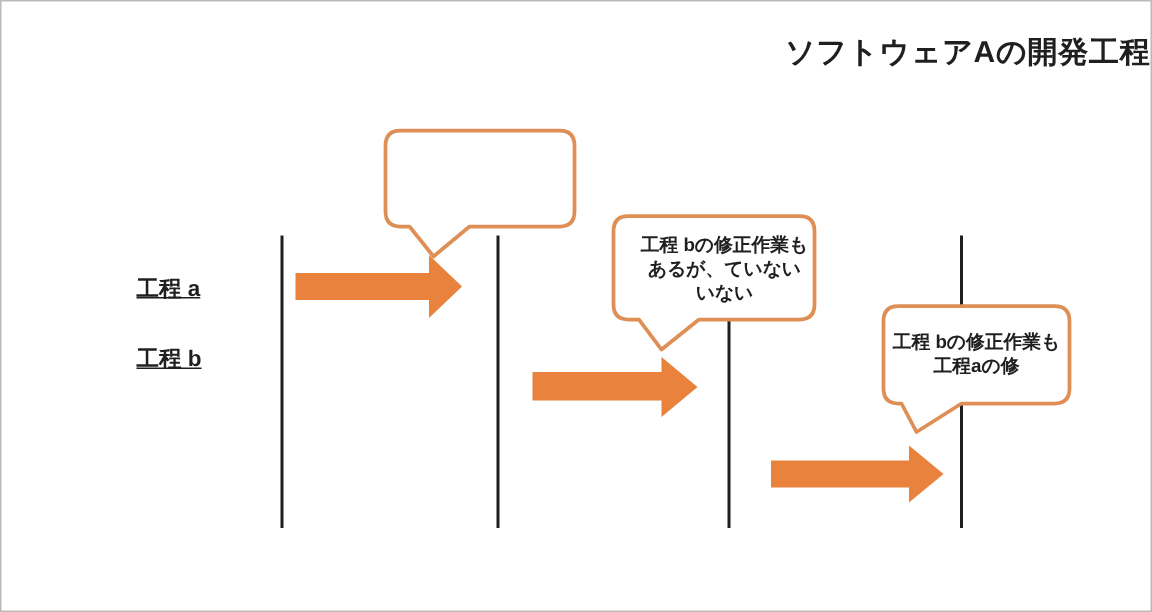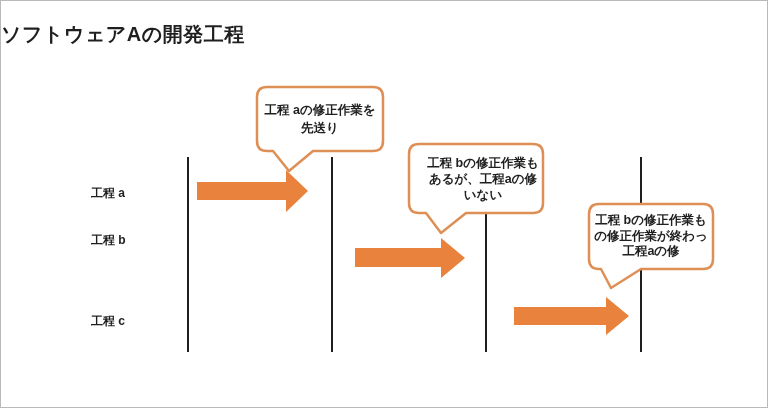--- a/index.html
+++ b/index.html
@@ -14,36 +14,37 @@
     height: 406px;
     border: 1px solid var(--frame-border, #b9b9b9);
     background: var(--background, #ffffff);
     overflow: hidden;
   }
   .title {
     position: absolute;
     top: 20px;
     left: 0;
     width: 100%;
-    text-align: left;
+    text-align: right;
     font-size: 20px;
     font-weight: bold;
     color: var(--text, #1f1f1f);
     letter-spacing: 0.5px;
   }
   .row-label {
     position: absolute;
     left: 90px;
     width: 80px;
     height: 18px;
     line-height: 18px;
-    font-size: 12px;
+    font-size: 15px;
     font-weight: bold;
     color: var(--text, #1f1f1f);
     white-space: nowrap;
+    text-decoration: underline;
   }
   .row-label.a { top: 183px; }
   .row-label.b { top: 230px; }
   .row-label.c { top: 311px; }
   .timeline {
     position: absolute;
     width: 2px;
     top: 156px;
     height: 195px;
     background: var(--timeline, #1f1f1f);
@@ -84,56 +85,50 @@
 </style>
 </head>
 <body>
 
 <div class="frame">
 
   <div class="title">ソフトウェアAの開発工程</div>
 
   <div class="row-label a">工程 a</div>
   <div class="row-label b">工程 b</div>
-  <div class="row-label c">工程 c</div>
 
   <div class="timeline t1"></div>
   <div class="timeline t2"></div>
   <div class="timeline t3"></div>
   <div class="timeline t4"></div>
 
   <svg class="arrow" style="left:196px; top:169px;" width="112" height="42" aria-hidden="true">
     <polygon points="0,12 89,12 89,0 111,21 89,42 89,30 0,30"></polygon>
   </svg>
   <svg class="arrow" style="left:354px; top:237px;" width="111" height="40" aria-hidden="true">
     <polygon points="0,10 86,10 86,0 110,20 86,40 86,29 0,29"></polygon>
   </svg>
   <svg class="arrow" style="left:513px; top:296px;" width="116" height="38" aria-hidden="true">
     <polygon points="0,10 92,10 92,0 115,19 92,38 92,28 0,28"></polygon>
   </svg>
 
   <svg class="callout-shape" style="left:256px; top:86px;" width="126" height="92" aria-hidden="true">
     <path d="M10,0 H116 Q126,0 126,10 V54 Q126,64 116,64 H56 L32,84 L16,64 H10 Q0,64 0,54 V10 Q0,0 10,0 Z"></path>
   </svg>
-  <div class="callout-text c1">
-    <div>工程 aの修正作業を</div>
-    <div>先送り</div>
-  </div>
 
   <svg class="callout-shape" style="left:408px; top:143px;" width="134" height="94" aria-hidden="true">
     <path d="M10,0 H124 Q134,0 134,10 V59 Q134,69 124,69 H57 L32,89 L17,69 H10 Q0,69 0,59 V10 Q0,0 10,0 Z"></path>
   </svg>
   <div class="callout-text c2">
     <div>工程 bの修正作業も</div>
-    <div>あるが、工程aの修</div>
+    <div>あるが、ていない</div>
     <div>いない</div>
   </div>
 
   <svg class="callout-shape" style="left:588px; top:203px;" width="124" height="90" aria-hidden="true">
     <path d="M10,0 H114 Q124,0 124,10 V55 Q124,65 114,65 H52 L22,84 L12,65 H10 Q0,65 0,55 V10 Q0,0 10,0 Z"></path>
   </svg>
   <div class="callout-text c3">
     <div>工程 bの修正作業も</div>
-    <div>の修正作業が終わっ</div>
     <div>工程aの修</div>
   </div>
 
 </div>
 
 </body></html>

